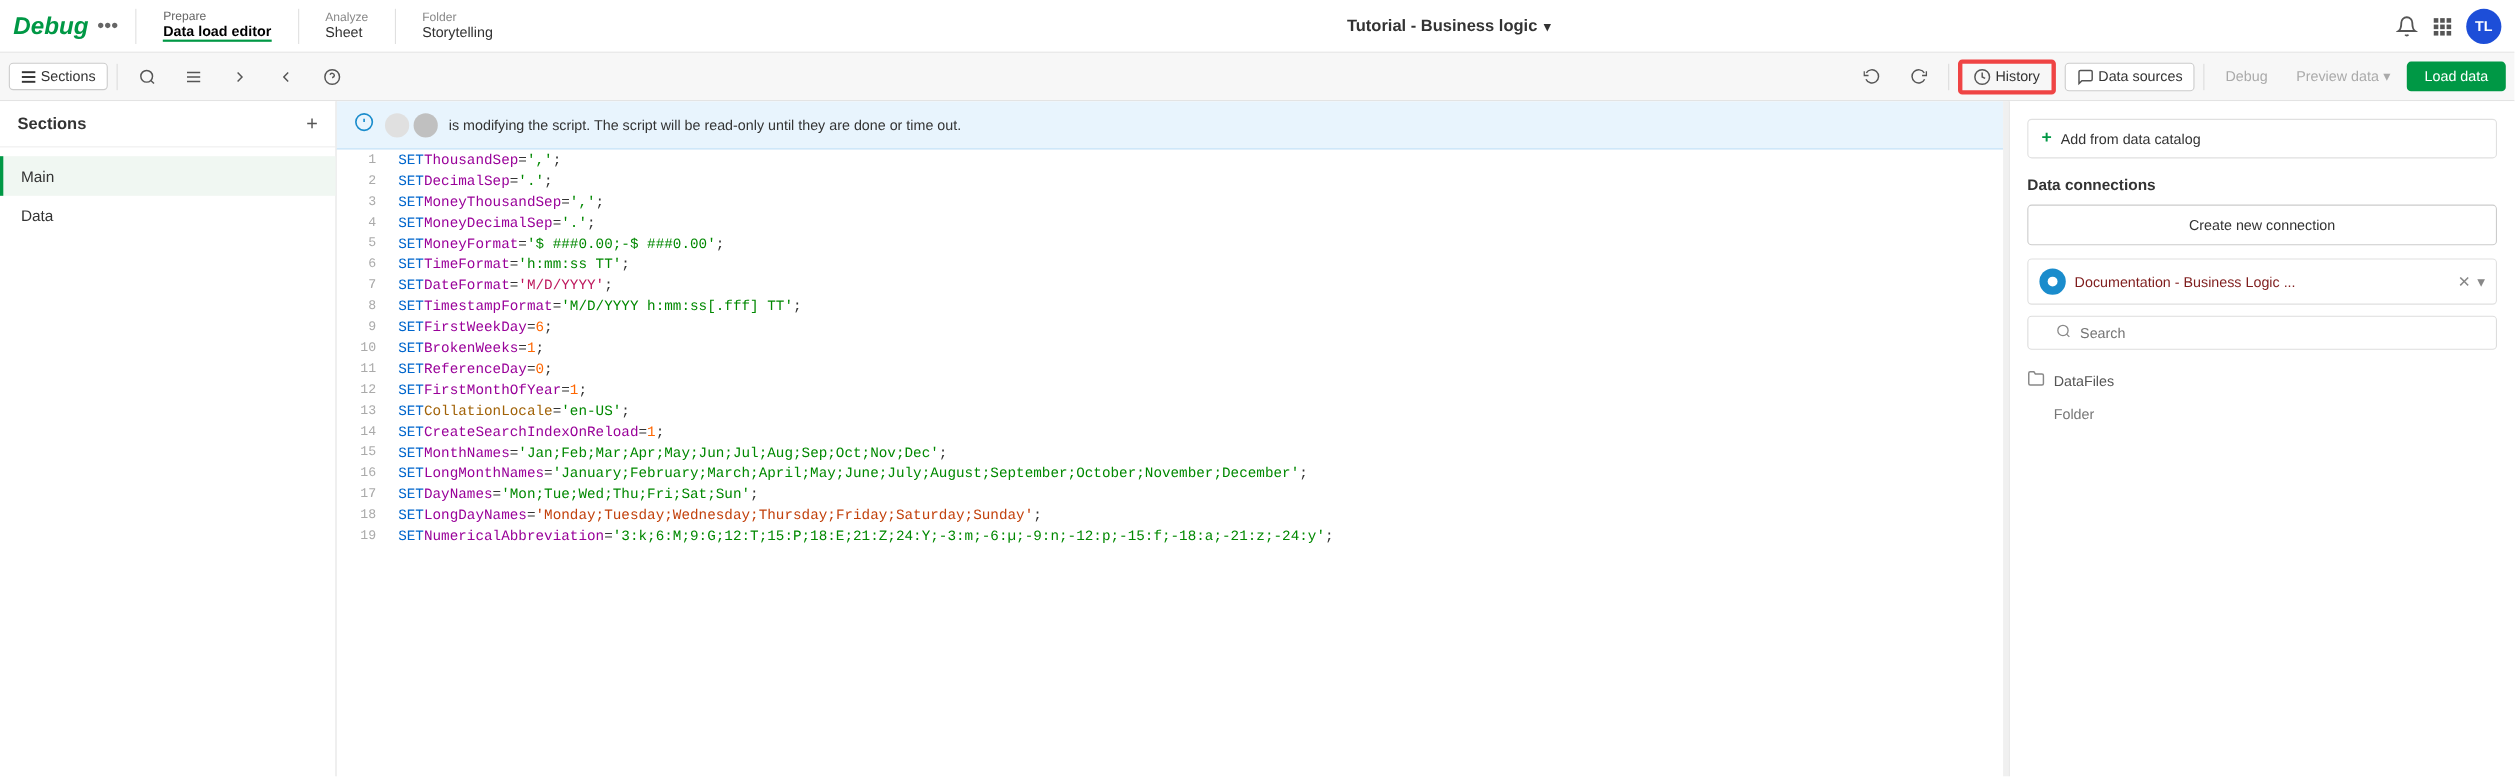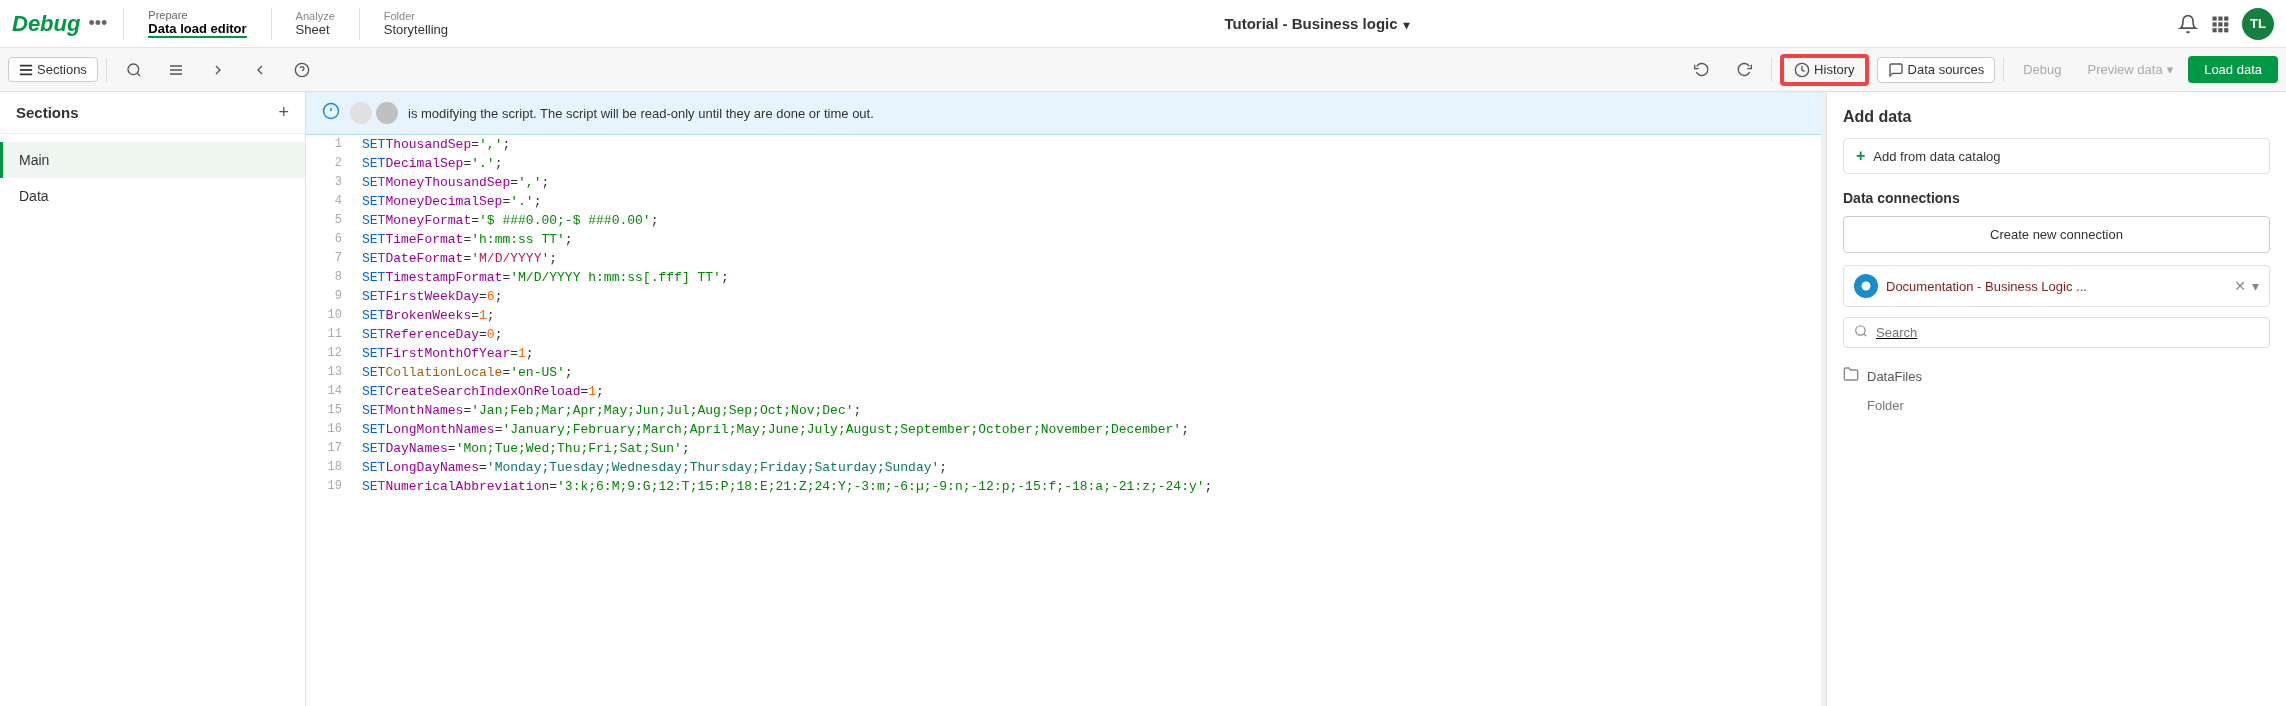--- a/index.html
+++ b/index.html
@@ -16,21 +16,21 @@
     .nav-section { display: flex; flex-direction: column; justify-content: center; padding: 0 8px; cursor: pointer; }
     .nav-section-label { font-size: 11px; color: #888; }
     .nav-section-title { font-size: 13px; color: #333; font-weight: 500; display: flex; align-items: center; gap: 4px; }
     .nav-section-title.active { color: #000; border-bottom: 2px solid #009845; }
     .nav-section-active .nav-section-label { color: #666; }
     .nav-section-active .nav-section-title { font-weight: 600; }
     .nav-center { flex: 1; display: flex; justify-content: center; align-items: center; }
     .app-title { font-size: 15px; font-weight: 600; color: #333; display: flex; align-items: center; gap: 6px; cursor: pointer; }
     .nav-right { display: flex; align-items: center; gap: 12px; }
     .nav-icon-btn { background: none; border: none; cursor: pointer; font-size: 18px; color: #555; display: flex; align-items: center; }
-    .avatar { width: 32px; height: 32px; border-radius: 50%; background: #15803d; color: #fff; display: flex; align-items: center; justify-content: center; font-size: 13px; font-weight: bold; }
+    .avatar { width: 32px; height: 32px; border-radius: 50%; background: #1d4ed8; color: #fff; display: flex; align-items: center; justify-content: center; font-size: 13px; font-weight: bold; }
 
     
     .toolbar {
       display: flex; align-items: center; height: 44px; background: #f7f7f7; border-bottom: 1px solid #e0e0e0; padding: 0 8px; gap: 4px;
     }
     .toolbar-btn {
       display: flex; align-items: center; gap: 4px; padding: 4px 10px; border: 1px solid transparent; border-radius: 4px; cursor: pointer; background: none; font-size: 13px; color: #333;
     }
     .toolbar-btn.active { background: #fff; border-color: #ccc; }
     .sections-toggle { border: 1px solid #ccc; border-radius: 4px; background: #fff; }
@@ -90,21 +90,21 @@
       width: 100%; padding: 10px; border: 1px solid #ccc; border-radius: 4px; background: #fff; font-size: 13px; cursor: pointer; color: #333; margin-bottom: 12px;
     }
     .rp-connection-item {
       display: flex; align-items: center; gap: 8px; border: 1px solid #e0e0e0; border-radius: 4px; padding: 8px 10px; margin-bottom: 10px;
     }
     .rp-conn-icon { width: 24px; height: 24px; border-radius: 50%; background: #1a8ccc; display: flex; align-items: center; justify-content: center; color: #fff; font-size: 11px; }
     .rp-conn-name { flex: 1; font-size: 13px; color: #7f1d1d; overflow: hidden; text-overflow: ellipsis; white-space: nowrap; }
     .rp-conn-actions { display: flex; gap: 6px; }
     .rp-conn-action { background: none; border: none; cursor: pointer; color: #888; font-size: 14px; }
     .rp-search {
-      display: flex; align-items: center; gap: 8px; border: 1px solid #ddd; border-radius: 4px; padding: 6px 10px; margin-bottom: 10px; text-decoration: underline;
+      display: flex; align-items: center; gap: 8px; border: 1px solid #ddd; border-radius: 4px; padding: 6px 25px; margin-bottom: 10px;
     }
     .rp-search-icon { color: #888; }
     .rp-search-input { border: none; outline: none; flex: 1; font-size: 13px; color: #999; }
     .rp-folder { display: flex; align-items: center; gap: 8px; padding: 8px 0; cursor: pointer; }
     .rp-folder-icon { color: #888; font-size: 16px; }
     .rp-folder-name { font-size: 13px; color: #555; }
     .rp-subfolder { padding: 4px 0 4px 24px; font-size: 13px; color: #777; }
 
     
     .resize-handle { width: 5px; background: #f0f0f0; cursor: col-resize; }
@@ -345,35 +345,34 @@
             <tr>
       <td class="line-num">16</td>
       <td class="line-code"><span style="color:#0066cc;font-weight:500">SET</span><span style="color:#990099">LongMonthNames</span><span>=</span><span style="color:#008800">'January;February;March;April;May;June;July;August;September;October;November;December'</span><span>;</span></td>
     </tr>
             <tr>
       <td class="line-num">17</td>
       <td class="line-code"><span style="color:#0066cc;font-weight:500">SET</span><span style="color:#990099">DayNames</span><span>=</span><span style="color:#008800">'Mon;Tue;Wed;Thu;Fri;Sat;Sun'</span><span>;</span></td>
     </tr>
             <tr>
       <td class="line-num">18</td>
-      <td class="line-code"><span style="color:#0066cc;font-weight:500">SET</span><span style="color:#990099">LongDayNames</span><span>=</span><span style="color:#0f766e">'Monday;Tuesday;Wednesday;Thursday;Friday;Saturday;Sunday'</span><span>;</span></td>
+      <td class="line-code"><span style="color:#0066cc;font-weight:500">SET</span><span style="color:#990099">LongDayNames</span><span>=</span><span style="color:#c2410c">'Monday;Tuesday;Wednesday;Thursday;Friday;Saturday;Sunday'</span><span>;</span></td>
     </tr>
             <tr>
       <td class="line-num">19</td>
       <td class="line-code"><span style="color:#0066cc;font-weight:500">SET</span><span style="color:#990099">NumericalAbbreviation</span><span>=</span><span style="color:#008800">'3:k;6:M;9:G;12:T;15:P;18:E;21:Z;24:Y;-3:m;-6:µ;-9:n;-12:p;-15:f;-18:a;-21:z;-24:y'</span><span>;</span></td>
     </tr>
           </tbody>
       </table>
     </div>
   </div>
 
   <div class="resize-handle"></div>
 
   <div class="right-panel">
-    <div class="rp-title">Add data</div>
     <div class="rp-add-btn">
       <span class="rp-add-icon">+</span>
       <span>Add from data catalog</span>
     </div>
     <div class="rp-section-title">Data connections</div>
     <button class="rp-create-btn">
       <span>Create new connection</span>
     </button>
     <div class="rp-connection-item">
       <div class="rp-conn-icon">

